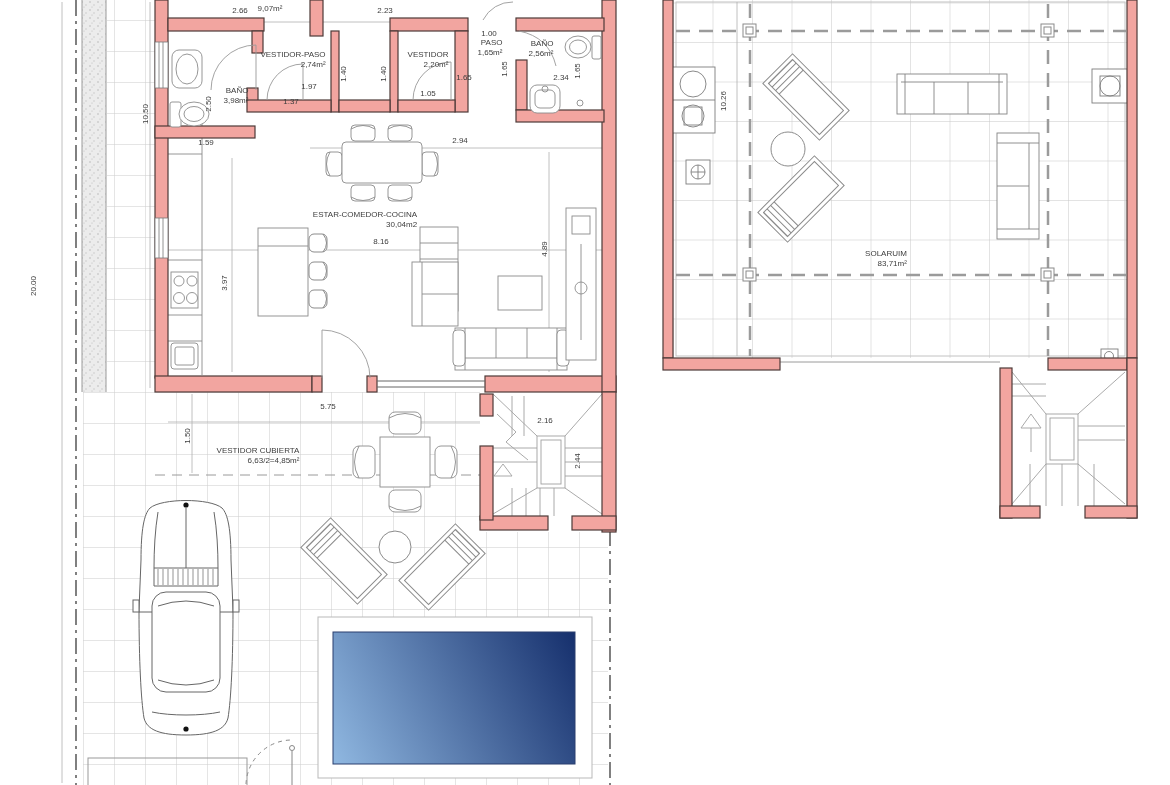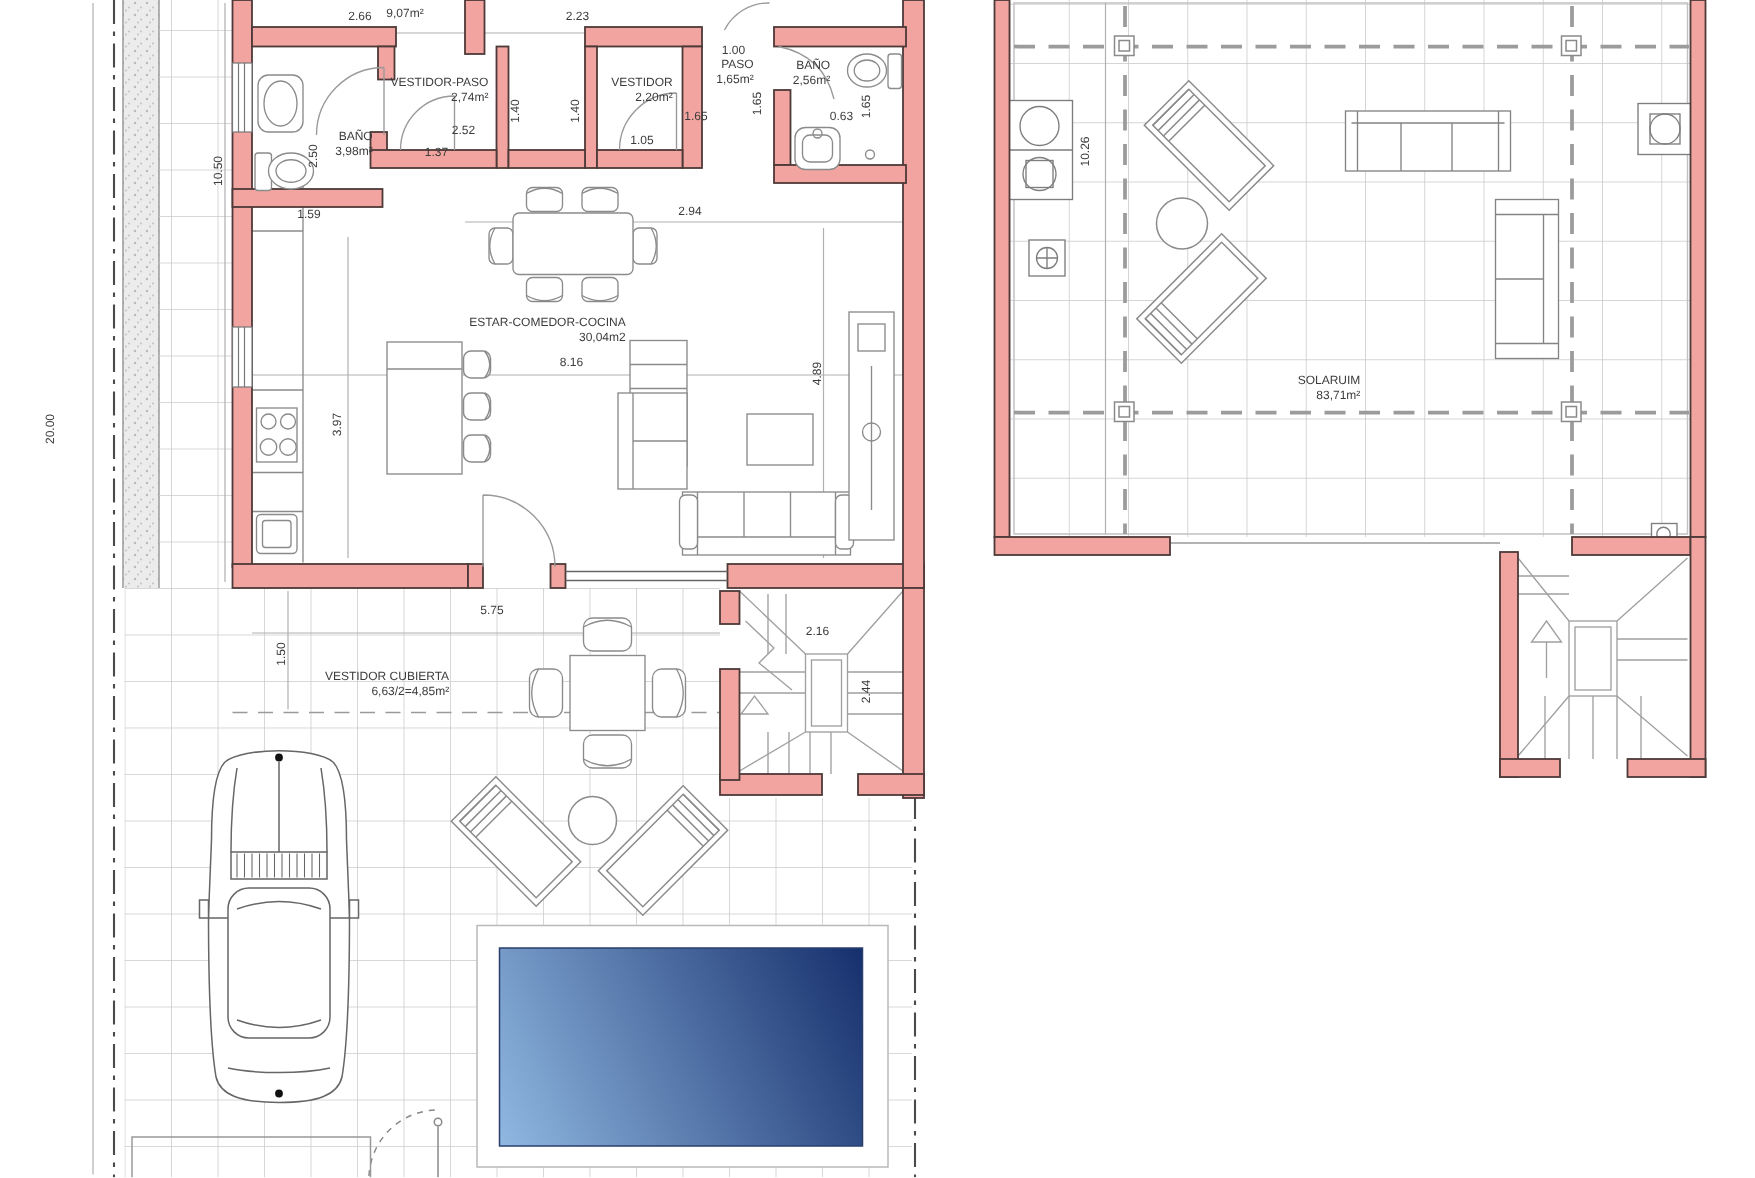--- a/index.html
+++ b/index.html
@@ -338,21 +338,21 @@
   <span>BAÑO</span>
   <span>3,98m²</span>
 </div>
 <div class="lb r" style="left:209px;top:104px">2.50</div>
 <div class="lb" style="left:206px;top:143px">1.59</div>
 
 <div class="rm" style="left:293px;top:60px">
   <span>VESTIDOR-PASO</span>
   <span>2,74m²</span>
 </div>
-<div class="lb" style="left:309px;top:87px">2.52</div>
+<div class="lb" style="left:309px;top:87px">1.97</div>
 <div class="lb" style="left:291px;top:102px">1.37</div>
 <div class="lb r" style="left:344px;top:74px">1.40</div>
 <div class="lb r" style="left:384px;top:74px">1.40</div>
 
 <div class="rm" style="left:428px;top:60px">
   <span>VESTIDOR</span>
   <span>2,20m²</span>
 </div>
 <div class="lb" style="left:464px;top:78px">1.65</div>
 <div class="lb" style="left:428px;top:94px">1.05</div>
@@ -360,21 +360,21 @@
 <div class="rm" style="left:490px;top:48px">
   <span>PASO</span>
   <span>1,65m²</span>
 </div>
 <div class="lb r" style="left:505px;top:69px">1.65</div>
 
 <div class="rm" style="left:541px;top:49px">
   <span>BAÑO</span>
   <span>2,56m²</span>
 </div>
-<div class="lb" style="left:561px;top:78px">0.63</div>
+<div class="lb" style="left:561px;top:78px">2.34</div>
 <div class="lb r" style="left:578px;top:71px">1.65</div>
 
 <div class="lb" style="left:460px;top:141px">2.94</div>
 <div class="rm" style="left:365px;top:220px">
   <span>ESTAR-COMEDOR-COCINA</span>
   <span>30,04m2</span>
 </div>
 <div class="lb" style="left:381px;top:242px">8.16</div>
 <div class="lb r" style="left:545px;top:249px">4.89</div>
 <div class="lb r" style="left:225px;top:283px">3.97</div>

